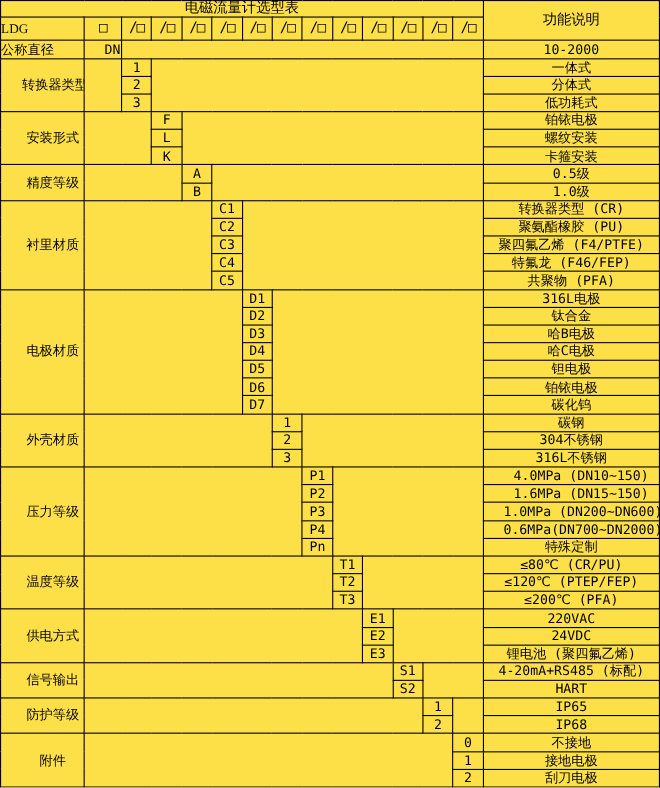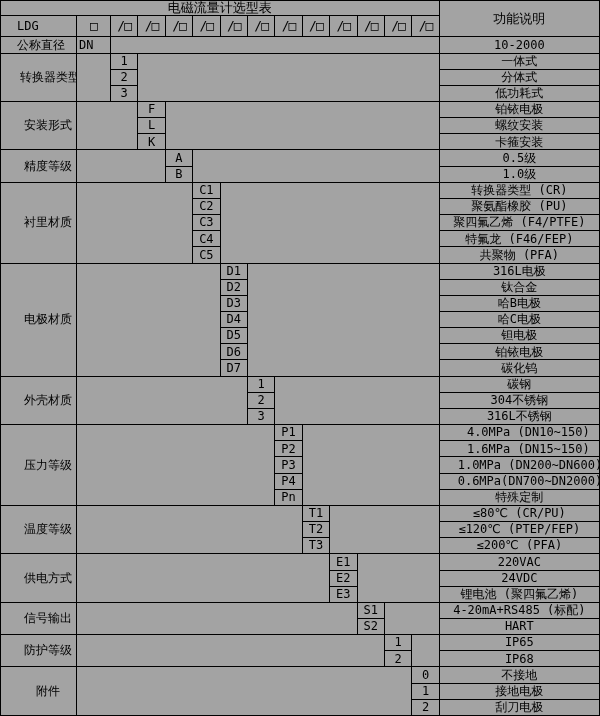--- a/index.html
+++ b/index.html
@@ -1,37 +1,37 @@
 <!DOCTYPE html>
 <html><head>
 <meta charset="utf-8">
 <style>
   html,body{margin:0;padding:0;background:#ffffff;}
   body{width:600px;}
   table{
     width:600px;height:716px;
     border-collapse:collapse;table-layout:fixed;
     font-family:"DejaVu Sans Mono","DejaVu Sans",monospace;
-    font-size:12px;color:#000000;background:#a3a3a3;
+    font-size:12px;color:#000000;background:#fde047;
   }
   td{
     border:1px solid #000000;
     padding:0;margin:0;
     text-align:center;vertical-align:middle;
     overflow:hidden;white-space:nowrap;
     line-height:1.05;
   }
   tr{height:16px;}
   tr.h1{height:15px;}
   tr.h2{height:21px;}
   td.title{font-size:13px;}
   td.rh{font-size:13px;margin-left:44px;}
-  td.lbl-l{text-align:left;padding-left:16px;}
+  td.lbl-l{text-align:left;padding-left:0;font-family:Liberation Serif, serif;}
   td.lbl{text-align:center;padding-left:19px;}
-  td.code-l{text-align:left;padding-left:2px;}
+  td.code-l{text-align:left;padding-left:18px;}
   td.box{font-size:13px;letter-spacing:-1px;}
   td.desc.left{text-align:center;padding-left:18px;}
   col.label{width:76px;}
   col.first{width:34px;}
   col.c{width:27.4px;}
 </style>
 </head>
 <body>
 
 <table>

